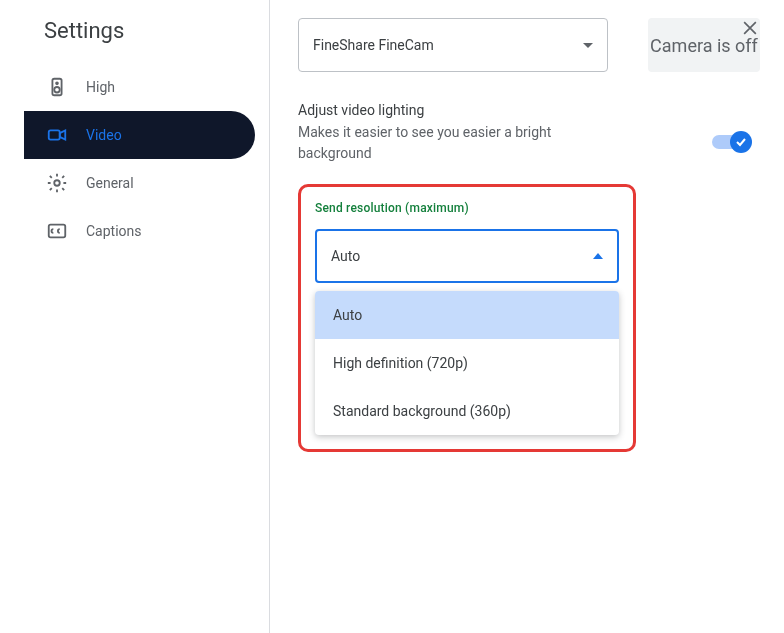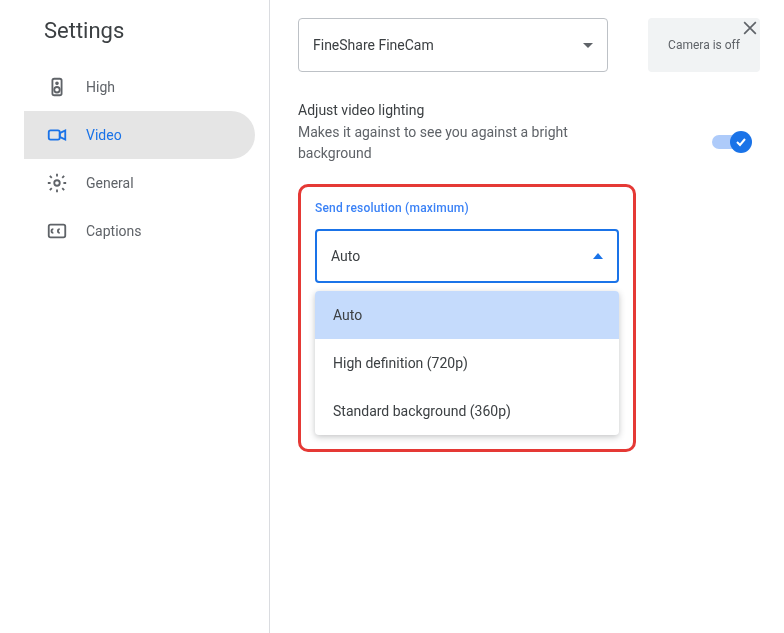--- a/index.html
+++ b/index.html
@@ -38,21 +38,21 @@
     align-items: center;
     height: 48px;
     padding-left: 22px;
     border-radius: 0 24px 24px 0;
     cursor: pointer;
     font-size: 14px;
     color: #5f6368;
     gap: 18px;
   }
   .nav-item.active {
-    background: #e5e5e5;
+    background: #0f172a;
     color: #1a73e8;
   }
   .nav-icon {
     width: 22px;
     height: 22px;
     display: flex;
     align-items: center;
     justify-content: center;
     flex-shrink: 0;
   }
@@ -101,21 +101,21 @@
     cursor: pointer;
     background: #fff;
     width: 310px;
   }
   .preview-box {
     flex: 1;
     background: #f1f3f4;
     display: flex;
     align-items: center;
     justify-content: center;
-    font-size: 12px;
+    font-size: 18px;
     color: #5f6368;
     border-radius: 4px;
     height: 54px;
   }
   .adjust-row {
     margin-top: 30px;
     display: flex;
     align-items: center;
     justify-content: space-between;
   }
@@ -156,21 +156,21 @@
   .toggle-knob svg { width: 12px; height: 12px; }
   .highlight-box {
     margin-top: 20px;
     border: 3px solid #e53935;
     border-radius: 10px;
     padding: 14px 14px 14px 14px;
     width: 338px;
   }
   .send-label {
     font-size: 12px;
-    color: #3b82f6;
+    color: #15803d;
     font-weight: 500;
     margin-bottom: 14px;
     letter-spacing: 0.2px;
   }
   .dropdown-open {
     border: 2px solid #1a73e8;
     border-radius: 4px;
     height: 54px;
     display: flex;
     align-items: center;
@@ -272,21 +272,21 @@
         <span class="dd-arrow-down"></span>
       </div>
       <div class="preview-box">
         <span>Camera is off</span>
       </div>
     </div>
 
     <div class="adjust-row">
       <div class="adjust-text">
         <div class="adjust-title">Adjust video lighting</div>
-        <div class="adjust-desc">Makes it against to see you against a bright background</div>
+        <div class="adjust-desc">Makes it easier to see you easier a bright background</div>
       </div>
       <div class="toggle">
         <div class="toggle-knob">
           <span>
             <svg viewBox="0 0 24 24" fill="none" stroke="#fff" stroke-width="4">
                 <path d="M4 12 L10 18 L20 6"></path>
               </svg>
           </span>
         </div>
       </div>

